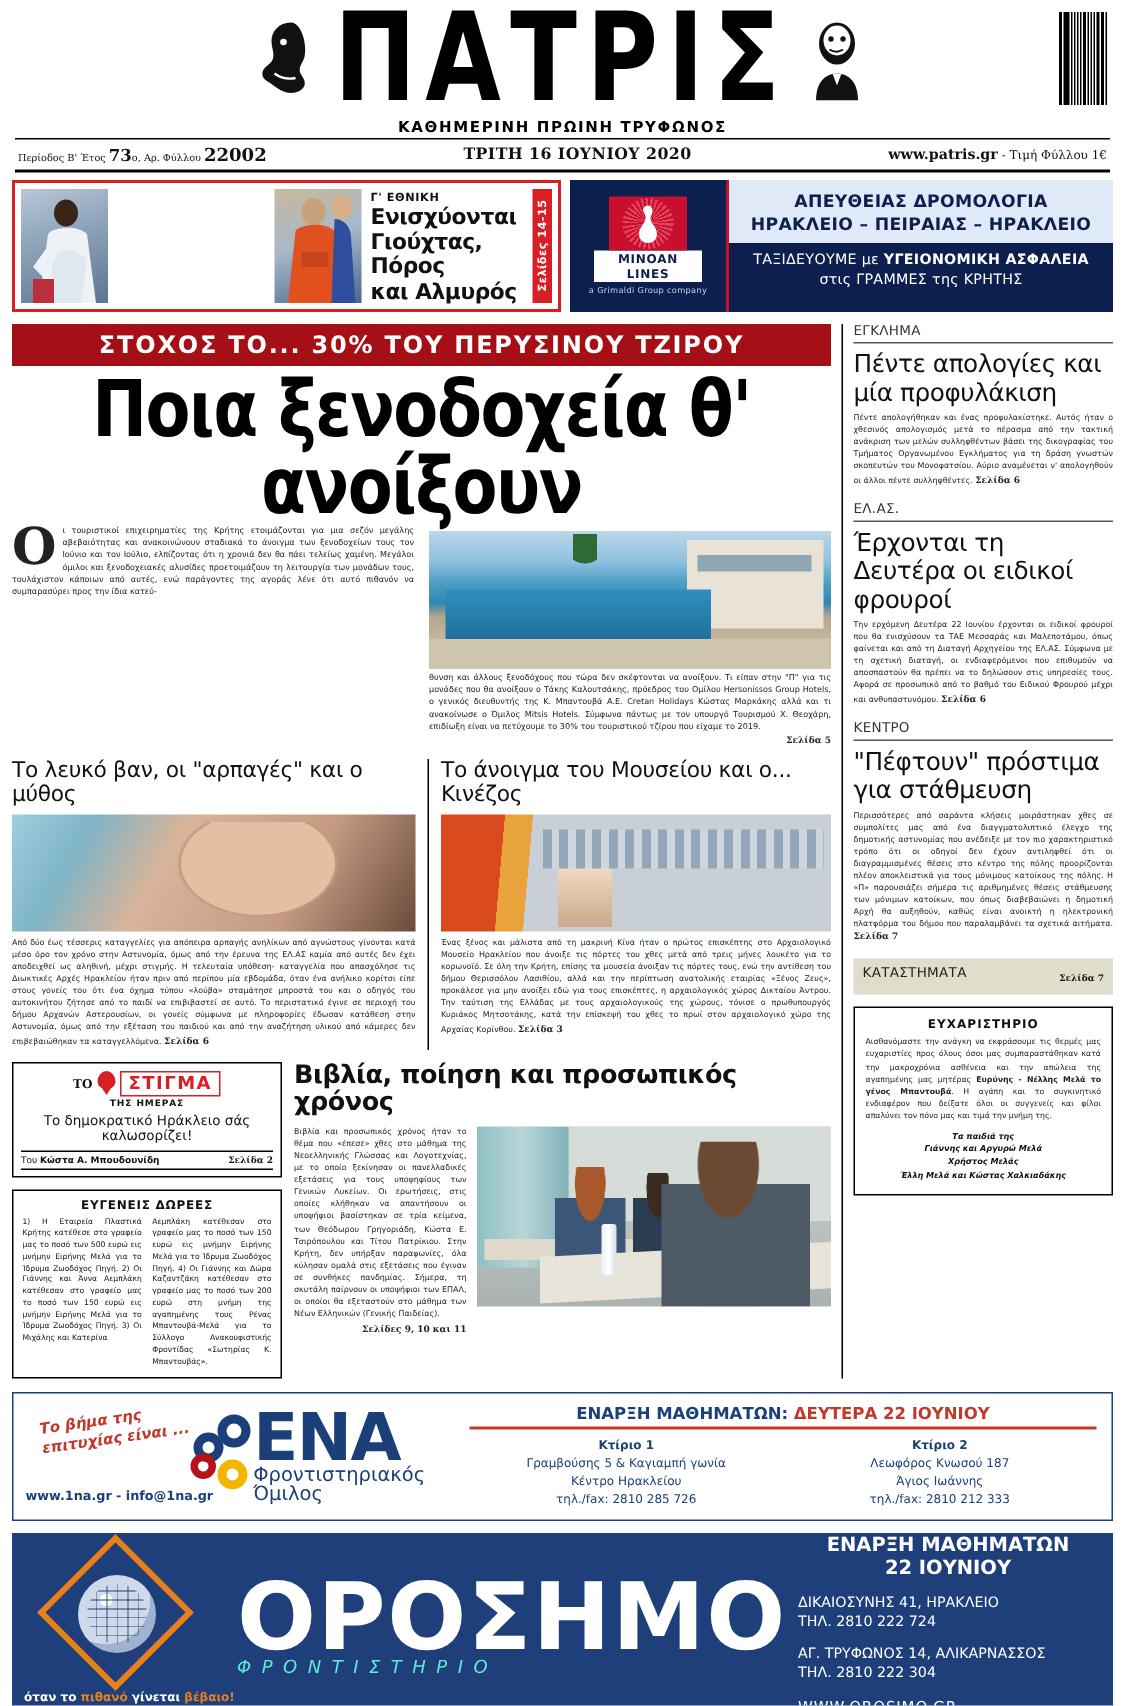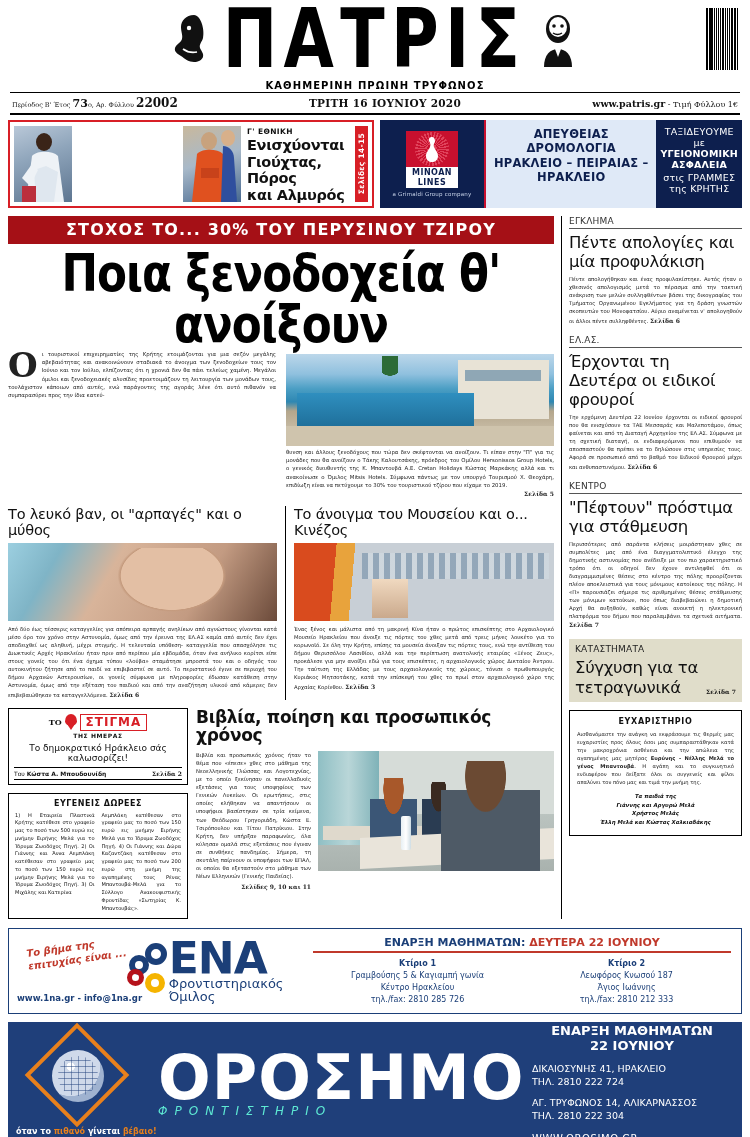--- a/index.html
+++ b/index.html
@@ -91,23 +91,23 @@
   }
   .minoan-logo {
     flex:0 0 106px; display:flex; flex-direction:column; align-items:center; justify-content:center;
     border-right:2px solid #c8102e; padding:3px;
   }
   .ml-mark { width:52px; height:36px; background:#c8102e; position:relative; display:flex; align-items:center; justify-content:center; }
   .ml-mark .sun { position:absolute; width:34px; height:34px; border-radius:50%;
     background:repeating-conic-gradient(#c8102e 0deg 6deg, #e8546a 6deg 12deg); opacity:.75; }
   .ml-mark .fig { position:relative; width:16px; height:26px; }
   .ml-name { background:#fff; color:#0d1f4e; font-size:8px; font-weight:bold; letter-spacing:.5px;
-    text-align:center; width:52px; line-height:1.15; padding:1px 0; }
+    text-align:center; width:72px; line-height:1.15; padding:1px 0; }
   .ml-tag { color:#c6d2e8; font-size:5.5px; margin-top:3px; letter-spacing:.2px; }
-  .minoan-right { flex:1; display:flex; flex-direction:row; }
+  .minoan-right { flex:1; display:flex; flex-direction:column; }
   .mr-top { background:#dfe9f7; color:#0d1f4e; text-align:center; padding:7px 4px 6px; }
   .mr-top .l1 { font-size:11.5px; font-weight:bold; letter-spacing:.2px; }
   .mr-top .l2 { font-size:11.5px; font-weight:bold; letter-spacing:.2px; margin-top:1px; }
   .mr-bot { flex:1; color:#fff; text-align:center; padding:6px 4px 0; }
   .mr-bot .l1 { font-size:9.5px; letter-spacing:.2px; }
   .mr-bot .l1 b { font-weight:bold; }
   .mr-bot .l2 { font-size:9.5px; letter-spacing:.2px; margin-top:2px; }
 
   
   .main { display:flex; gap:7px; }
@@ -512,21 +512,20 @@
         <div class="rc-kicker">ΚΕΝΤΡΟ</div>
         <div class="rc-head">"Πέφτουν" πρόστιμα για στάθμευση</div>
         <div class="rc-body">
           <span>Περισσότερες από σαράντα κλήσεις μοιράστηκαν χθες σε συμπολίτες μας από ένα διαγγματολιπτικό έλεγχο της δημοτικής αστυνομίας που ανέδειξε με τον πιο χαρακτηριστικό τρόπο ότι οι οδηγοί δεν έχουν αντιληφθεί ότι οι διαγραμμισμένες θέσεις στο κέντρο της πόλης προορίζονται πλέον αποκλειστικά για τους μόνιμους κατοίκους της πόλης. Η «Π» παρουσιάζει σήμερα τις αριθμημένες θέσεις στάθμευσης των μόνιμων κατοίκων, που όπως διαβεβαιώνει η δημοτική Αρχή θα αυξηθούν, καθώς είναι ανοικτή η ηλεκτρονική πλατφόρμα του δήμου που παραλαμβάνει τα σχετικά αιτήματα.</span>
           <span class="rc-ref">Σελίδα 7</span>
         </div>
       </div>
 
       <div class="shops-box">
         <div class="rc-kicker">ΚΑΤΑΣΤΗΜΑΤΑ</div>
-        <div class="rc-head">Σύγχυση για τα τετραγωνικά</div>
         <div class="shops-ref">Σελίδα 7</div>
       </div>
 
       <div class="thanks-box">
         <div class="thanks-title">ΕΥΧΑΡΙΣΤΗΡΙΟ</div>
         <div class="thanks-body"><span>Αισθανόμαστε την ανάγκη να εκφράσουμε τις θερμές μας ευχαριστίες προς όλους όσοι μας συμπαραστάθηκαν κατά την μακροχρόνια ασθένεια και την απώλεια της αγαπημένης μας μητέρας </span><b>Ευρύνης - Νέλλης Μελά το γένος Μπαντουβά</b><span>. Η αγάπη και το συγκινητικό ενδιαφέρον που δείξατε όλοι οι συγγενείς και φίλοι απαλύνει τον πόνο μας και τιμά την μνήμη της.</span></div>
         <div class="thanks-sign">
           <div>Τα παιδιά της</div>
           <div>Γιάννης και Αργυρώ Μελά</div>
           <div>Χρήστος Μελάς</div>

